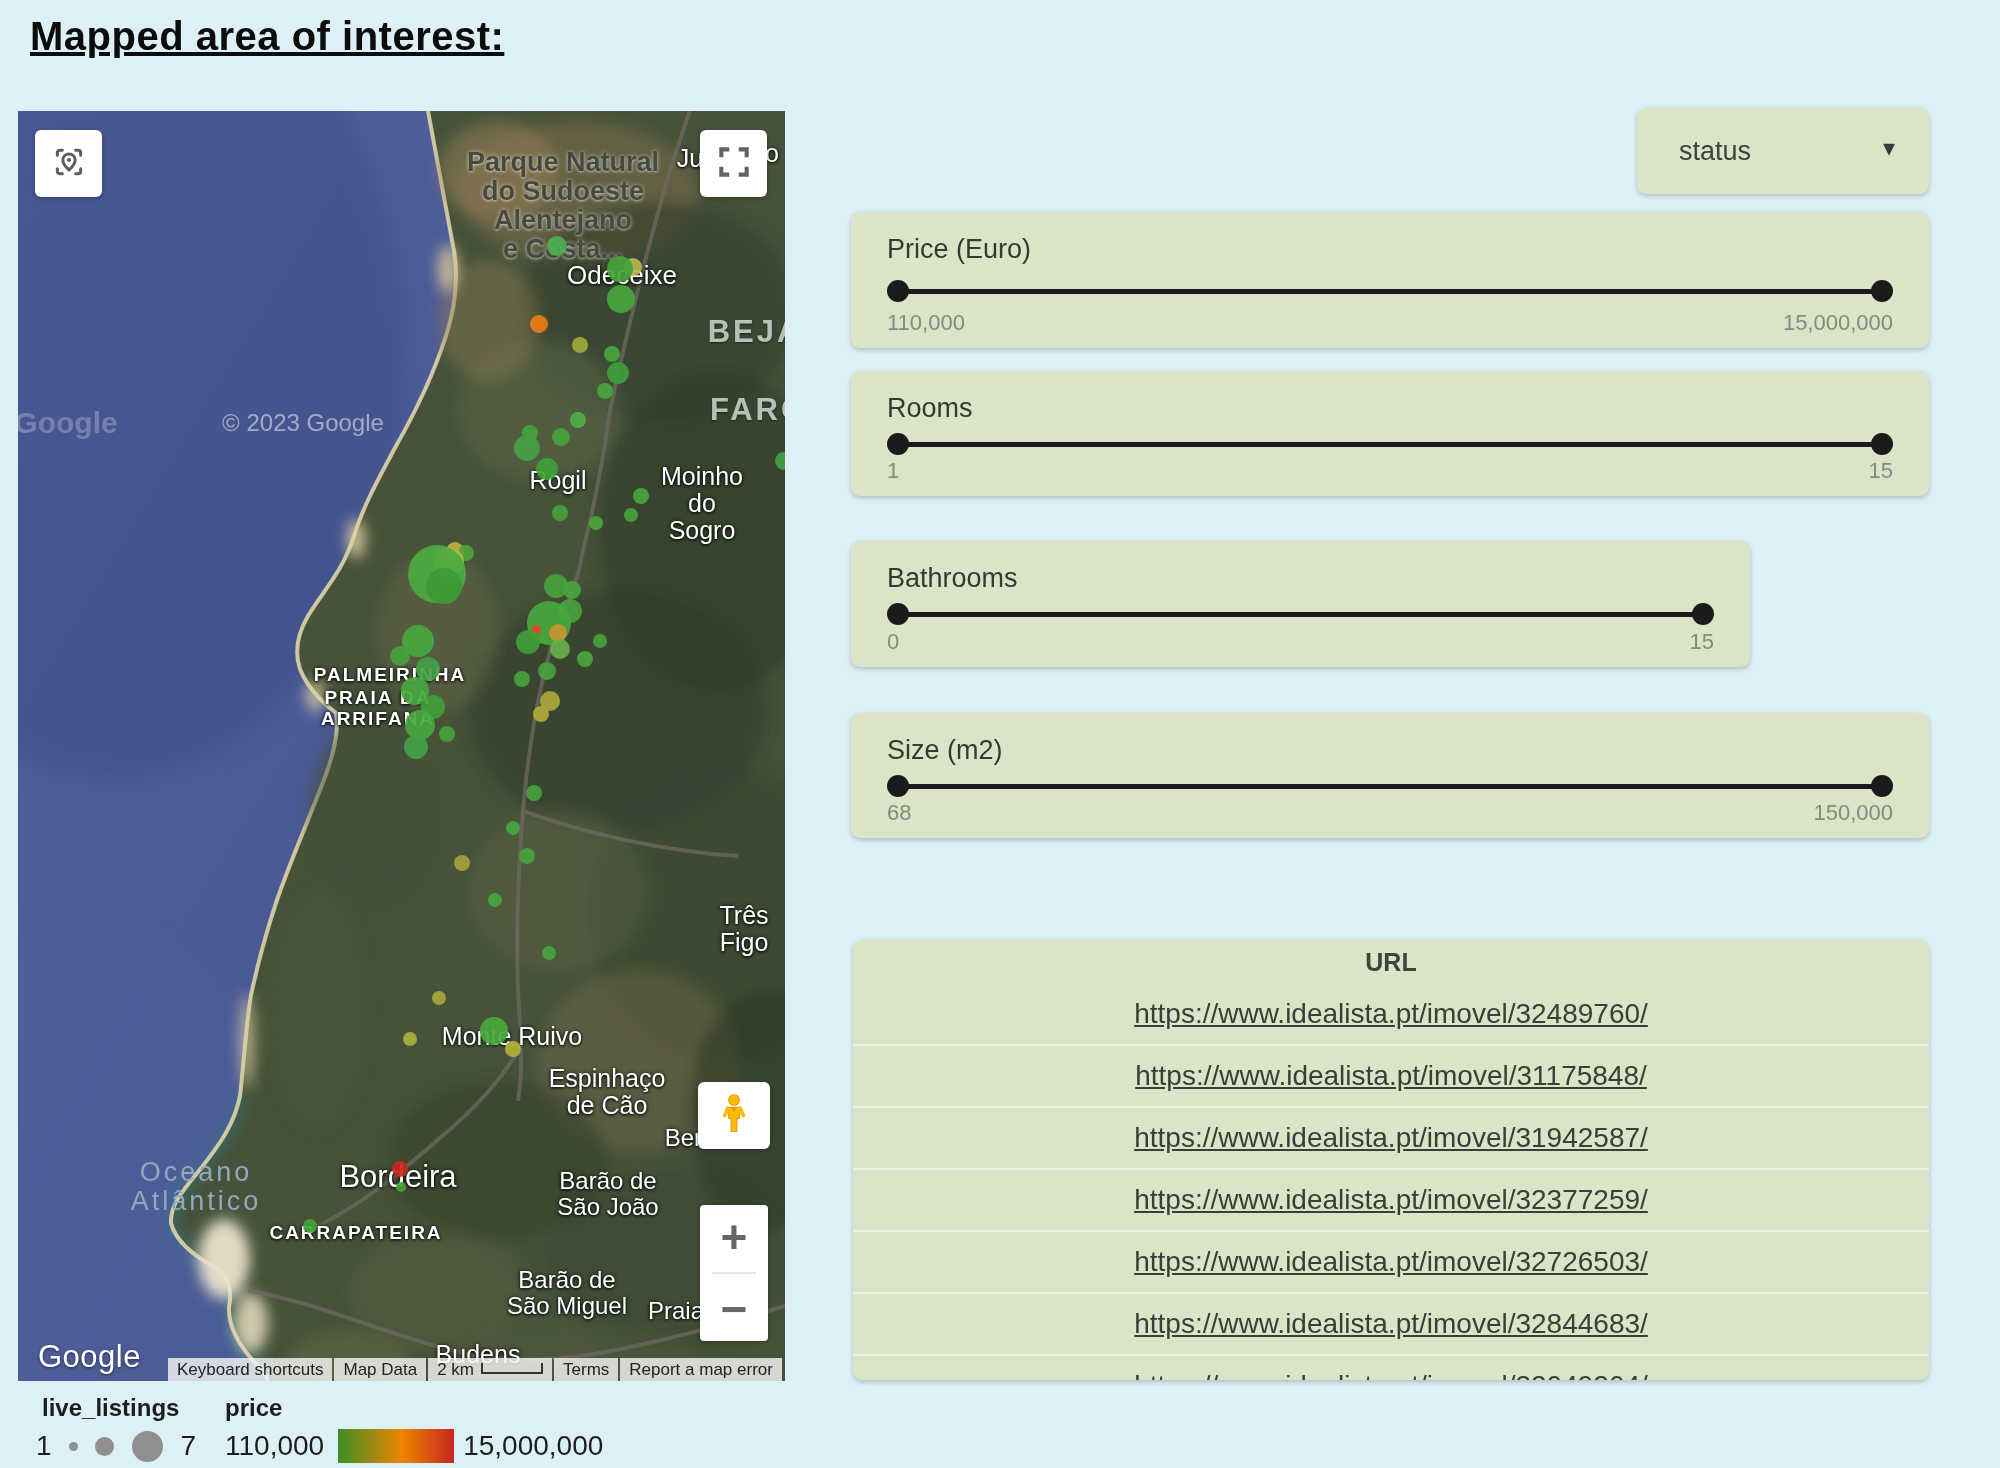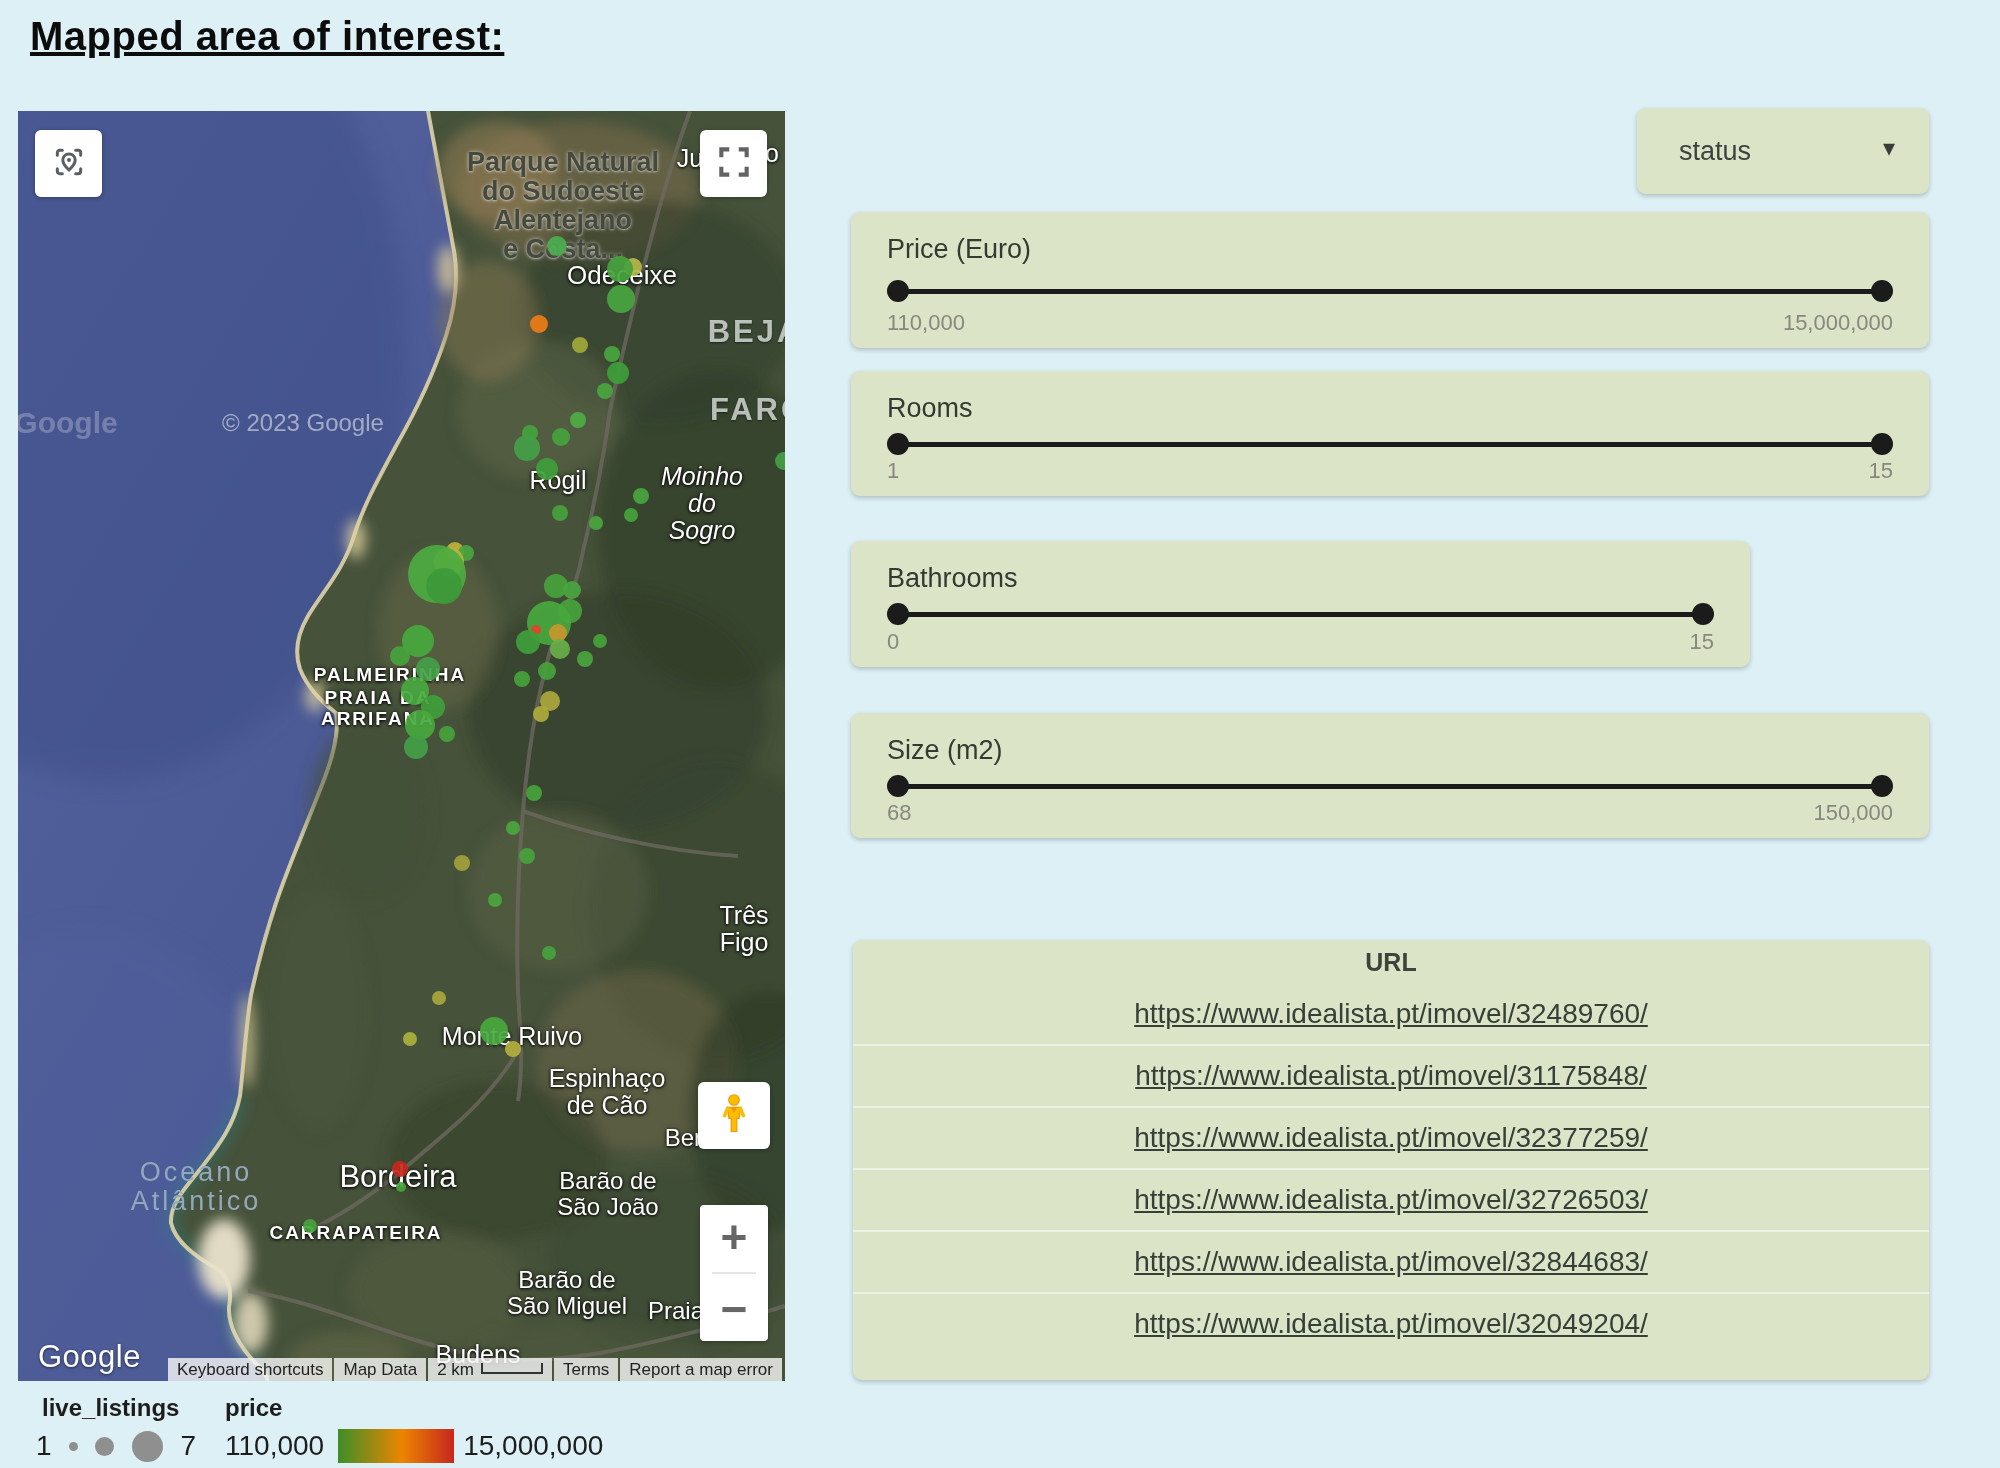--- a/index.html
+++ b/index.html
@@ -180,21 +180,21 @@
       <div class="mlabel park" style="left: 545px; top: 95px; font-size: 27px;">Parque Natural
 do Sudoeste
 Alentejano
 e Costa...</div>
       <div class="mlabel town" style="left: 672px; top: 47px; font-size: 25px;">Ju</div>
       <div class="mlabel town" style="left: 754px; top: 42px; font-size: 25px;">o</div>
       <div class="mlabel town" style="left: 604px; top: 164px; font-size: 26px;">Odeceixe</div>
       <div class="mlabel district" style="left: 737px; top: 221px; font-size: 31px;">BEJA</div>
       <div class="mlabel district" style="left: 741px; top: 299px; font-size: 31px;">FARO</div>
       <div class="mlabel town" style="left: 540px; top: 369px; font-size: 25px;">Rogil</div>
-      <div class="mlabel town" style="left: 684px; top: 392px; font-size: 25px; font-style: italic;">Moinho
+      <div class="mlabel town" style="left: 684px; top: 392px; font-size: 25px;">Moinho
 do Sogro</div>
       <div class="mlabel wm" style="left: 48px; top: 312px; font-size: 30px;">Google</div>
       <div class="mlabel wm2" style="left: 285px; top: 312px; font-size: 24px;">© 2023 Google</div>
       <div class="mlabel caps" style="left: 372px; top: 564px; font-size: 19px;">PALMEIRINHA</div>
       <div class="mlabel caps" style="left: 360px; top: 598px; font-size: 19px;">PRAIA DA
 ARRIFANA</div>
       <div class="mlabel town" style="left: 726px; top: 818px; font-size: 25px;">Três Figo</div>
       <div class="mlabel town" style="left: 494px; top: 925px; font-size: 25px;">Monte Ruivo</div>
       <div class="mlabel town" style="left: 589px; top: 981px; font-size: 25px;">Espinhaço
 de Cão</div>
@@ -374,20 +374,23 @@
 
 <div class="gpanel url-table">
   <div class="thead">URL</div>
   <div class="trow">
       <a>https://www.idealista.pt/imovel/32489760/</a>
     </div>
   <div class="trow">
       <a>https://www.idealista.pt/imovel/31175848/</a>
     </div>
   <div class="trow">
+      <a>https://www.idealista.pt/imovel/31942587/</a>
+    </div>
+  <div class="trow">
       <a>https://www.idealista.pt/imovel/32377259/</a>
     </div>
   <div class="trow">
       <a>https://www.idealista.pt/imovel/32726503/</a>
     </div>
   <div class="trow">
       <a>https://www.idealista.pt/imovel/32844683/</a>
     </div>
   <div class="trow">
       <a>https://www.idealista.pt/imovel/32049204/</a>

